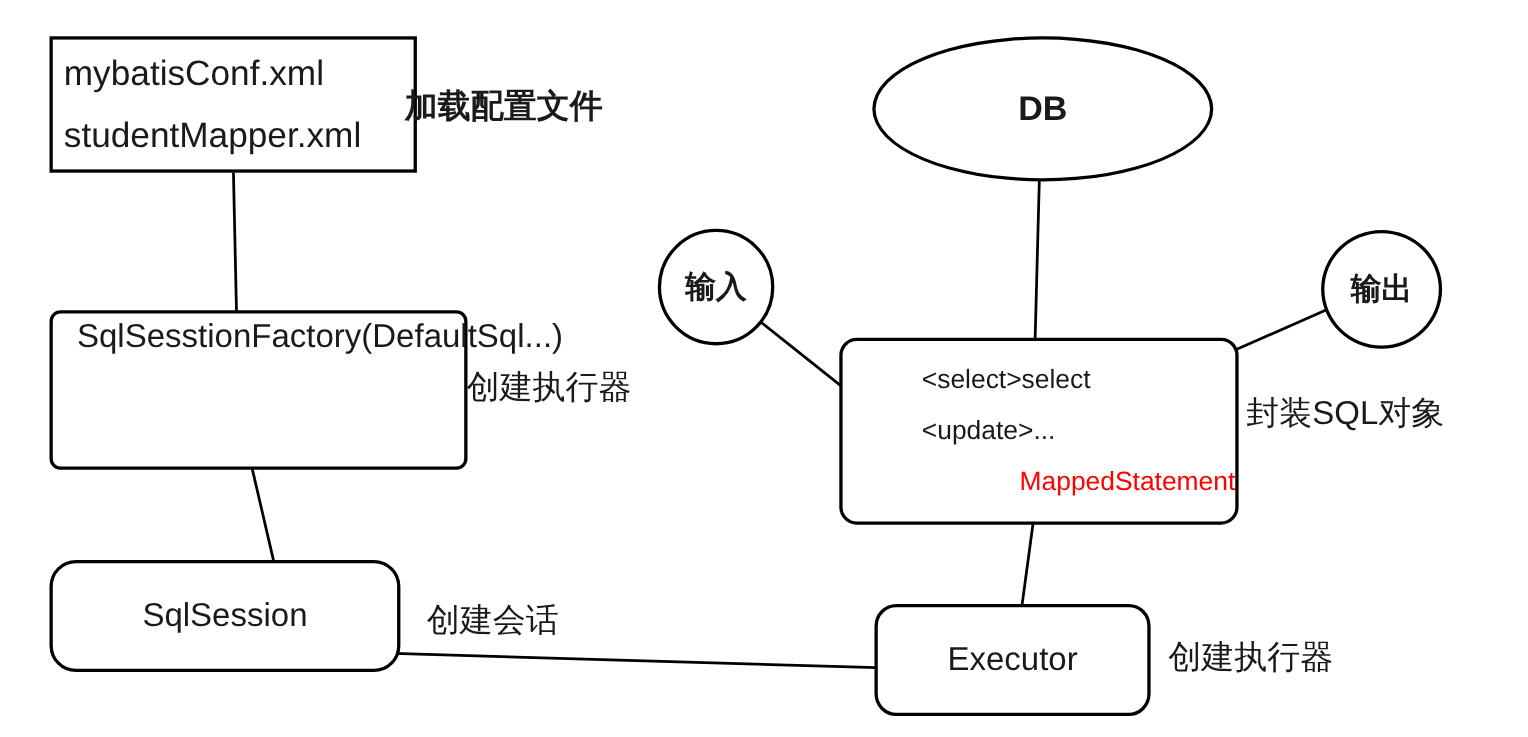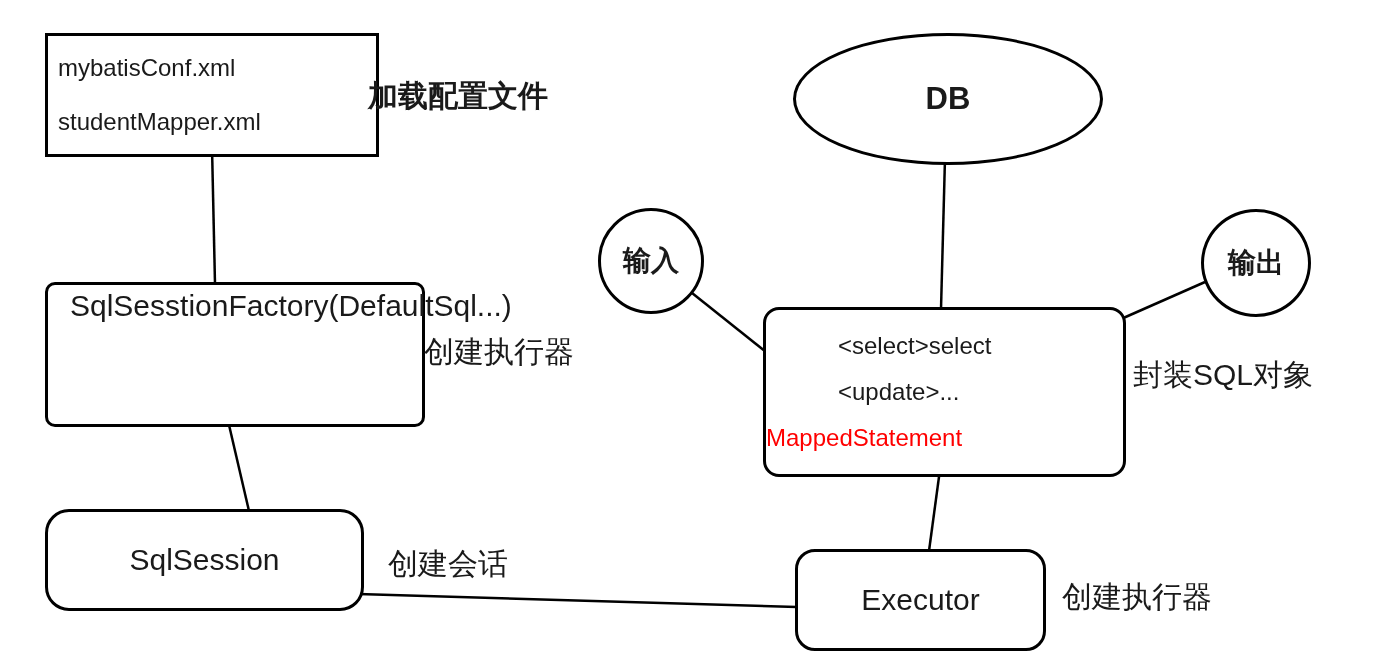--- a/index.html
+++ b/index.html
@@ -35,21 +35,21 @@
     position: absolute;
     z-index: 2;
     font-size: 30px;
     white-space: nowrap;
     color: #1a1a1a;
   }
   
   .config {
     left: 45px; top: 33px; width: 308px; height: 114px;
     display: flex; flex-direction: column; justify-content: space-evenly;
-    padding: 2px 10px; font-size: 24px; gap: 11px;
+    padding: 2px 10px; font-size: 32px; gap: 11px;
   }
   
   .factory {
     left: 45px; top: 282px; width: 330px; height: 131px;
     border-radius: 10px;
     display: flex; flex-direction: row; justify-content: space-evenly;
     padding: 4px 22px; font-size: 30px;
   }
   .session {
     left: 45px; top: 509px; width: 313px; height: 96px;
@@ -70,21 +70,21 @@
     font-size: 31px;
     font-weight: bold;
   }
   .mapped {
     left: 763px; top: 307px; width: 357px; height: 156px;
     border-radius: 16px;
     display: flex; flex-direction: column; justify-content: space-evenly;
     padding: 4px 0; font-size: 24px;
   }
   .mapped .indent { margin-left: 72px; }
-  .mapped .red { color: #ff0000; text-align: left; }
+  .mapped .red { color: #ff0000; text-align: right; }
   .circle {
     border-radius: 50%;
     display: flex; align-items: center; justify-content: center;
     font-size: 28px; font-weight: bold;
   }
   .input-circle  { left: 598px; top: 208px; width: 100px; height: 100px; }
   .output-circle { left: 1201px; top: 209px; width: 104px; height: 102px; }
   
   .lbl-load     { left: 368px;  top: 76px; font-weight: bold;  }
   .lbl-factory  { left: 424px;  top: 332px; }

